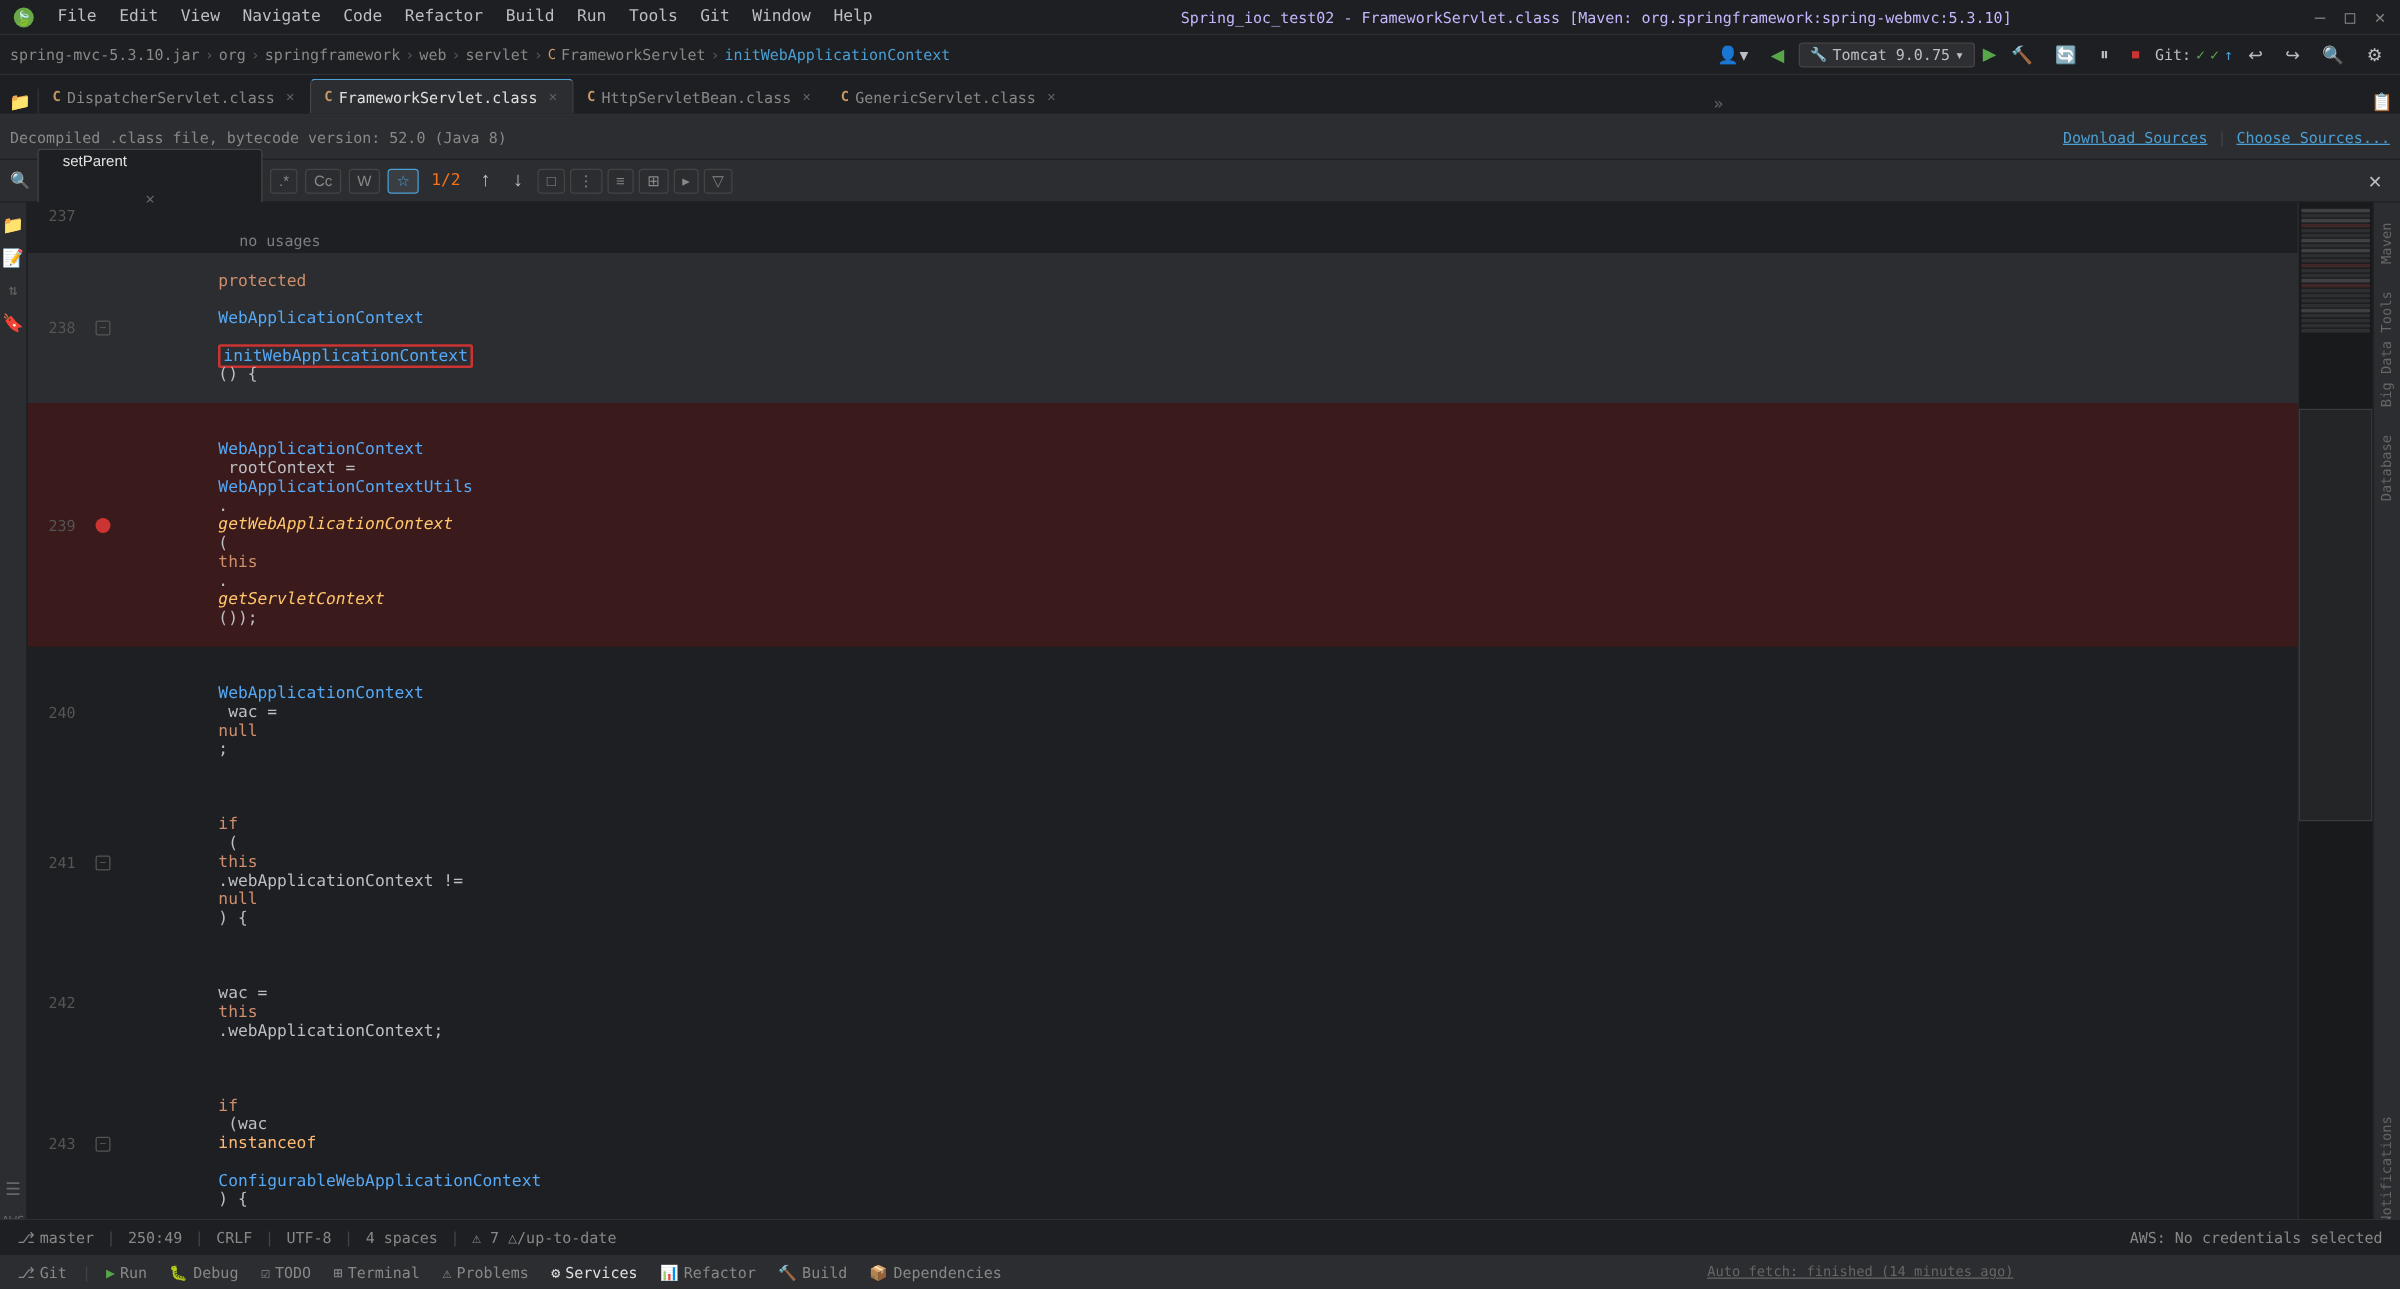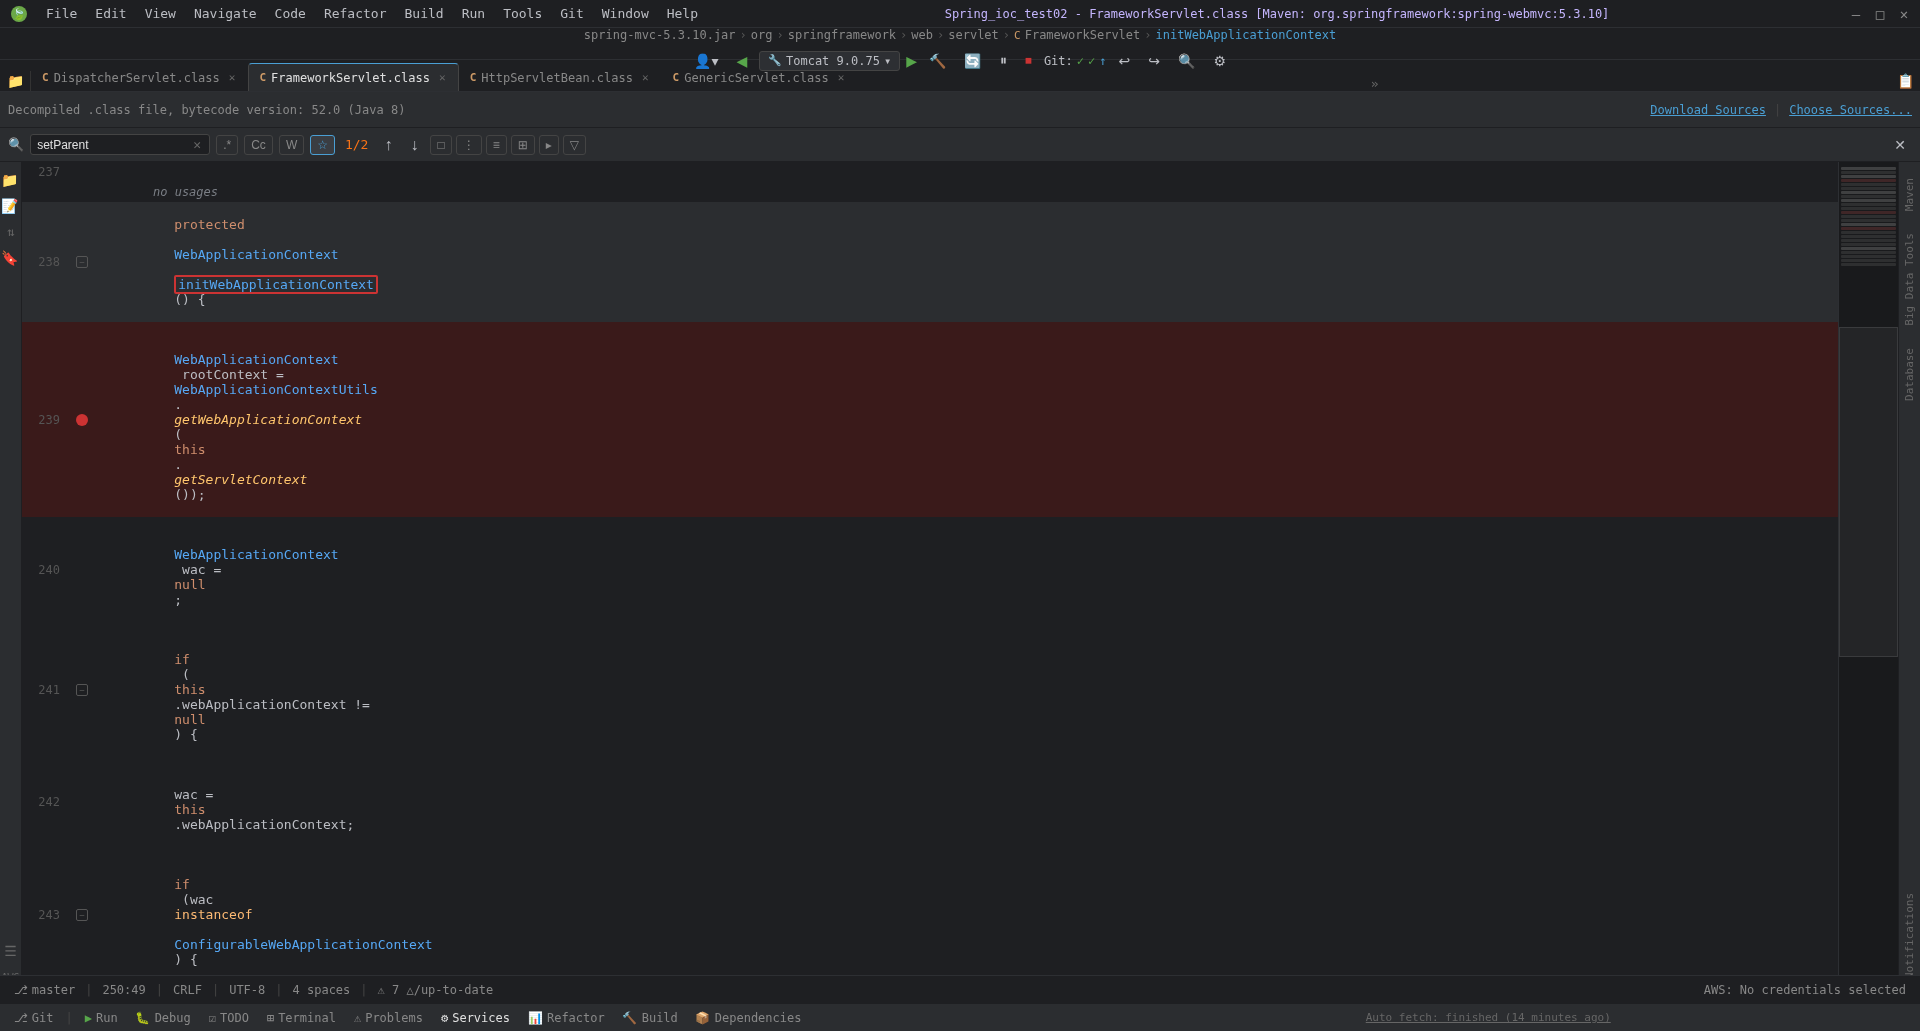--- a/index.html
+++ b/index.html
@@ -62,21 +62,20 @@
 
     
     .nav-bar {
       background: #1e1f22;
       height: 32px;
       display: flex;
       align-items: center;
       padding: 0 8px;
       gap: 4px;
       border-bottom: 1px solid #2d2f33;
-      flex-direction: column;
     }
     .breadcrumb {
       display: flex;
       align-items: center;
       gap: 4px;
       font-size: 12px;
       color: #888;
     }
     .breadcrumb .sep { color: #555; }
     .breadcrumb .active { color: #4a9fd4; }
@@ -182,20 +181,21 @@
     }
     .search-input-wrapper {
       display: flex;
       align-items: center;
       background: #1e1f22;
       border: 1px solid #444;
       border-radius: 3px;
       padding: 2px 6px;
       gap: 16px;
       min-width: 180px;
+      flex-direction: column;
     }
     .search-input-wrapper input {
       background: none;
       border: none;
       outline: none;
       color: #e0e0e0;
       font-size: 12px;
       width: 140px;
     }
     .search-btn {
@@ -558,21 +558,21 @@
 
   <div class="code-container">
     <div class="code-area">
 
       <div class="code-line">
         <div class="line-num">237</div>
         <div class="line-gutter"></div>
         <div class="line-content"></div>
       </div>
 
-      <div class="code-line" style="padding-left:57px;font-style:italic;">
+      <div class="code-line" style="padding-left:95px;">
         <div class="line-num"></div>
         <div class="line-gutter"></div>
         <div class="line-content no-usages">no usages</div>
       </div>
 
       <div class="code-line" style="background:#2b2d30;">
         <div class="line-num">238</div>
         <div class="line-gutter">
           <div class="fold-icon">−</div>
         </div>

